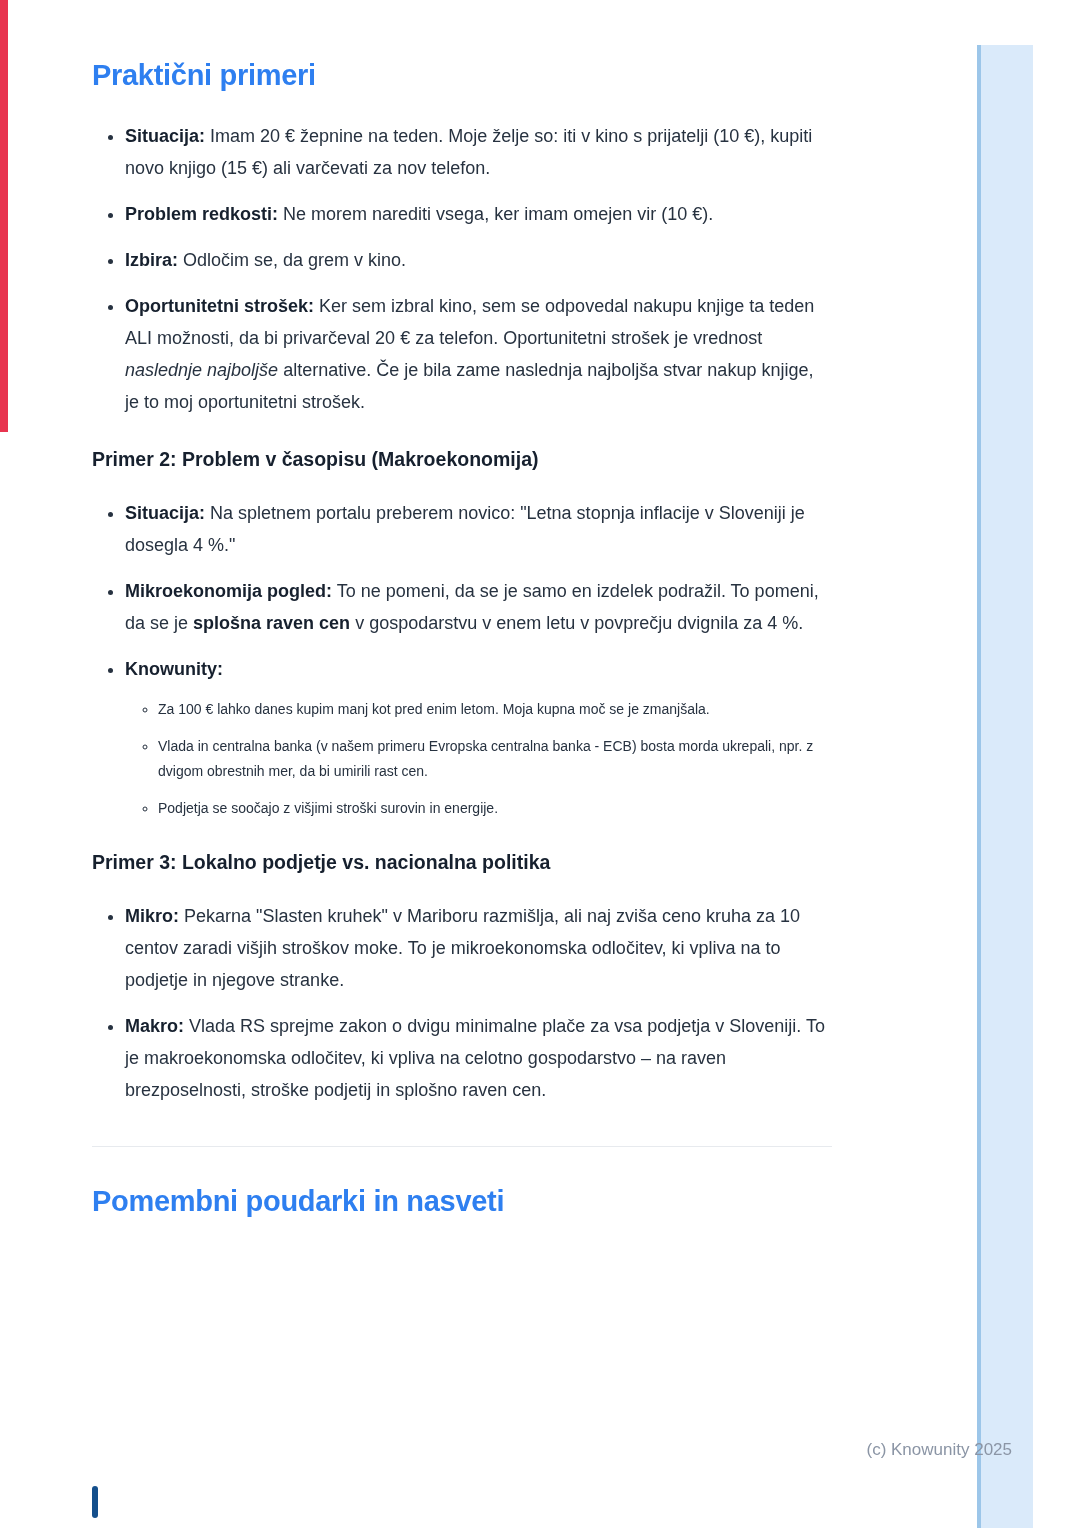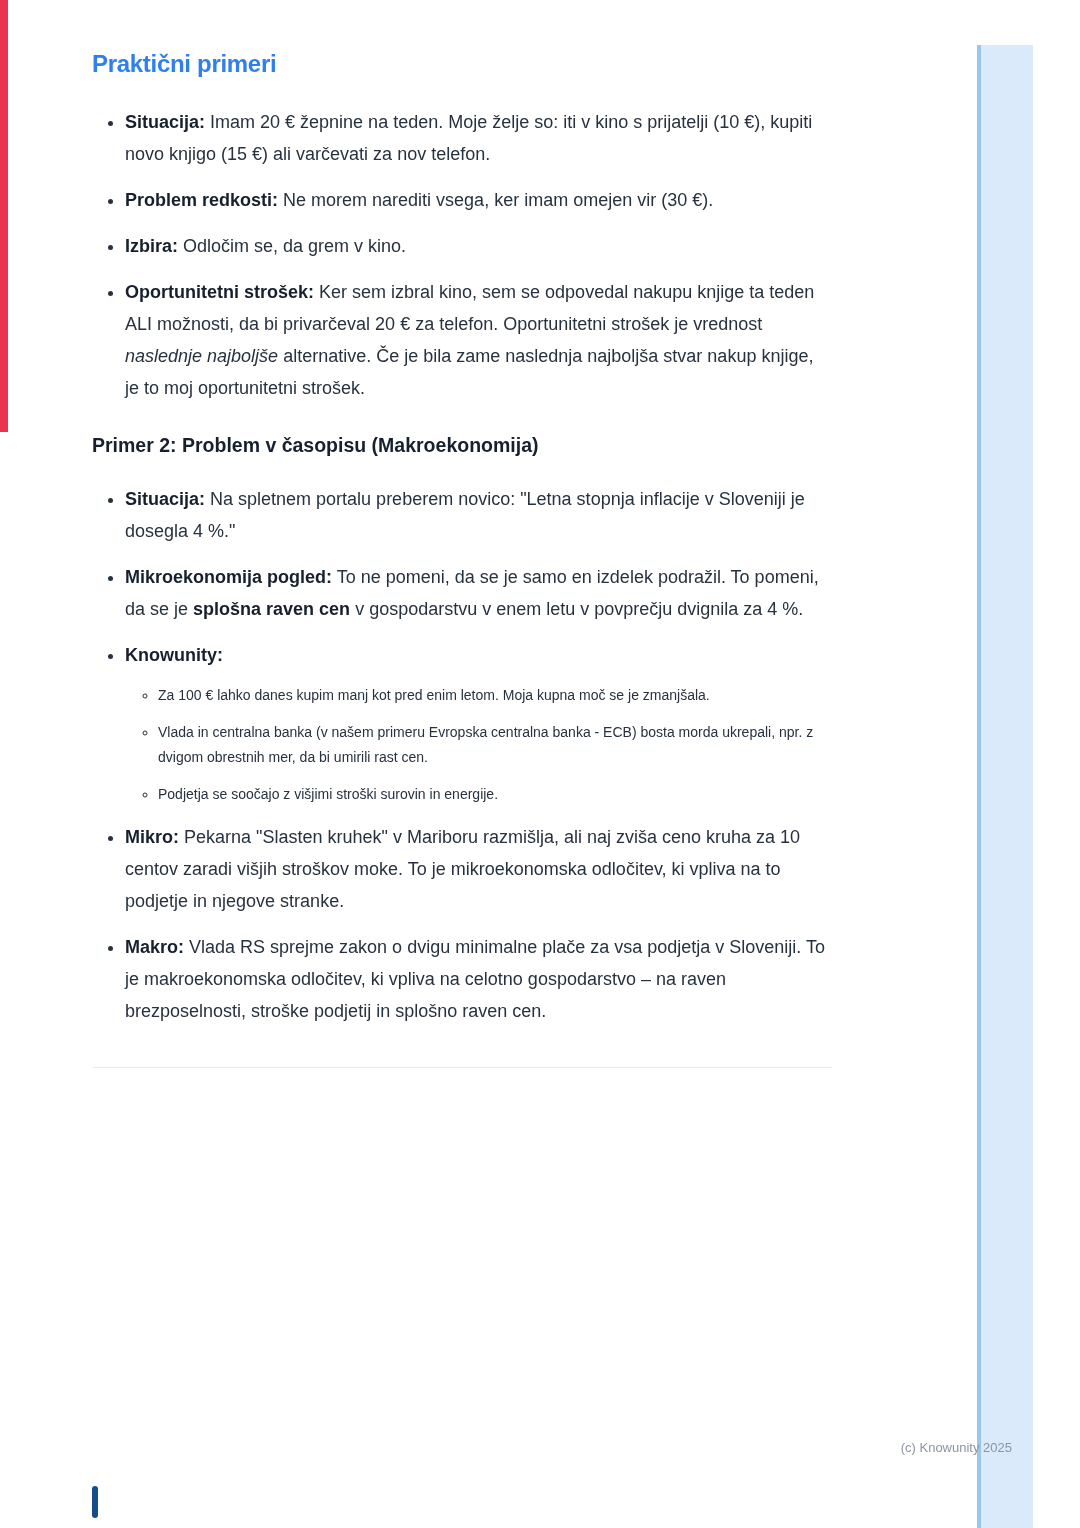--- a/index.html
+++ b/index.html
@@ -29,37 +29,37 @@
   }
   .scroll-line {
     position:absolute;
     left:0; top:0;
     width:4px; height:100%;
     background:#9cc6e9;
   }
   .credit {
     position:absolute;
     top:1440px; right:68px;
-    font-size:13px;
+    font-size:17px;
     color:#8b95a5;
     z-index:2;
     white-space:nowrap;
   }
   .content {
     position:relative;
     margin-left:92px;
     width:740px;
     padding-top:50px;
   }
   .h1 {
     color:#2e7ff0;
-    font-size:24px;
+    font-size:29px;
     font-weight:700;
     letter-spacing:-0.3px;
-    margin:0 0 28px;
+    margin:9px 0 28px;
   }
   .h3 {
     color:#16202e;
     font-size:19.5px;
     font-weight:700;
     margin:30px 0 26px;
   }
   .list {
     list-style:disc;
     padding-left:33px;
@@ -107,35 +107,37 @@
   <div class="right-strip">
     <div class="scroll-line"></div>
   </div>
 
   <div class="credit">(c) Knowunity 2025</div>
 
   <main class="content" id="content">
       <h1 class="h1">Praktični primeri</h1>
       <ul class="list">
         <li><strong>Situacija:</strong><span> Imam 20 € žepnine na teden. Moje želje so: iti v kino s prijatelji (10 €), kupiti novo knjigo (15 €) ali varčevati za nov telefon.</span></li>
-        <li><strong>Problem redkosti:</strong><span> Ne morem narediti vsega, ker imam omejen vir (30 €).</span></li>
+        <li><strong>Problem redkosti:</strong><span> Ne morem narediti vsega, ker imam omejen vir (10 €).</span></li>
         <li><strong>Izbira:</strong><span> Odločim se, da grem v kino.</span></li>
         <li><strong>Oportunitetni strošek:</strong><span> Ker sem izbral kino, sem se odpovedal nakupu knjige ta teden ALI možnosti, da bi privarčeval 20 € za telefon. Oportunitetni strošek je vrednost </span><em>naslednje najboljše</em><span> alternative. Če je bila zame naslednja najboljša stvar nakup knjige, je to moj oportunitetni strošek.</span></li>
       </ul>
       <h3 class="h3">Primer 2: Problem v časopisu (Makroekonomija)</h3>
       <ul class="list">
         <li><strong>Situacija:</strong><span> Na spletnem portalu preberem novico: "Letna stopnja inflacije v Sloveniji je dosegla 4 %."</span></li>
         <li><strong>Mikroekonomija pogled:</strong><span> To ne pomeni, da se je samo en izdelek podražil. To pomeni, da se je </span><strong>splošna raven cen</strong><span> v gospodarstvu v enem letu v povprečju dvignila za 4 %.</span></li>
         <li><strong>Knowunity:</strong><ul class="sublist">
             <li><span>Za 100 € lahko danes kupim manj kot pred enim letom. Moja kupna moč se je zmanjšala.</span></li>
             <li><span>Vlada in centralna banka (v našem primeru Evropska centralna banka - ECB) bosta morda ukrepali, npr. z dvigom obrestnih mer, da bi umirili rast cen.</span></li>
             <li><span>Podjetja se soočajo z višjimi stroški surovin in energije.</span></li>
           </ul></li>
       </ul>
+      <h3 class="h3">Primer 3: Lokalno podjetje vs. nacionalna politika</h3>
       <ul class="list">
         <li><strong>Mikro:</strong><span> Pekarna "Slasten kruhek" v Mariboru razmišlja, ali naj zviša ceno kruha za 10 centov zaradi višjih stroškov moke. To je mikroekonomska odločitev, ki vpliva na to podjetje in njegove stranke.</span></li>
         <li><strong>Makro:</strong><span> Vlada RS sprejme zakon o dvigu minimalne plače za vsa podjetja v Sloveniji. To je makroekonomska odločitev, ki vpliva na celotno gospodarstvo – na raven brezposelnosti, stroške podjetij in splošno raven cen.</span></li>
       </ul>
       <hr class="divider">
+      <h1 class="h1">Pomembni poudarki in nasveti</h1>
     </main>
 
   <div class="quote-bar"></div>
 </div>
 
 </body></html>

